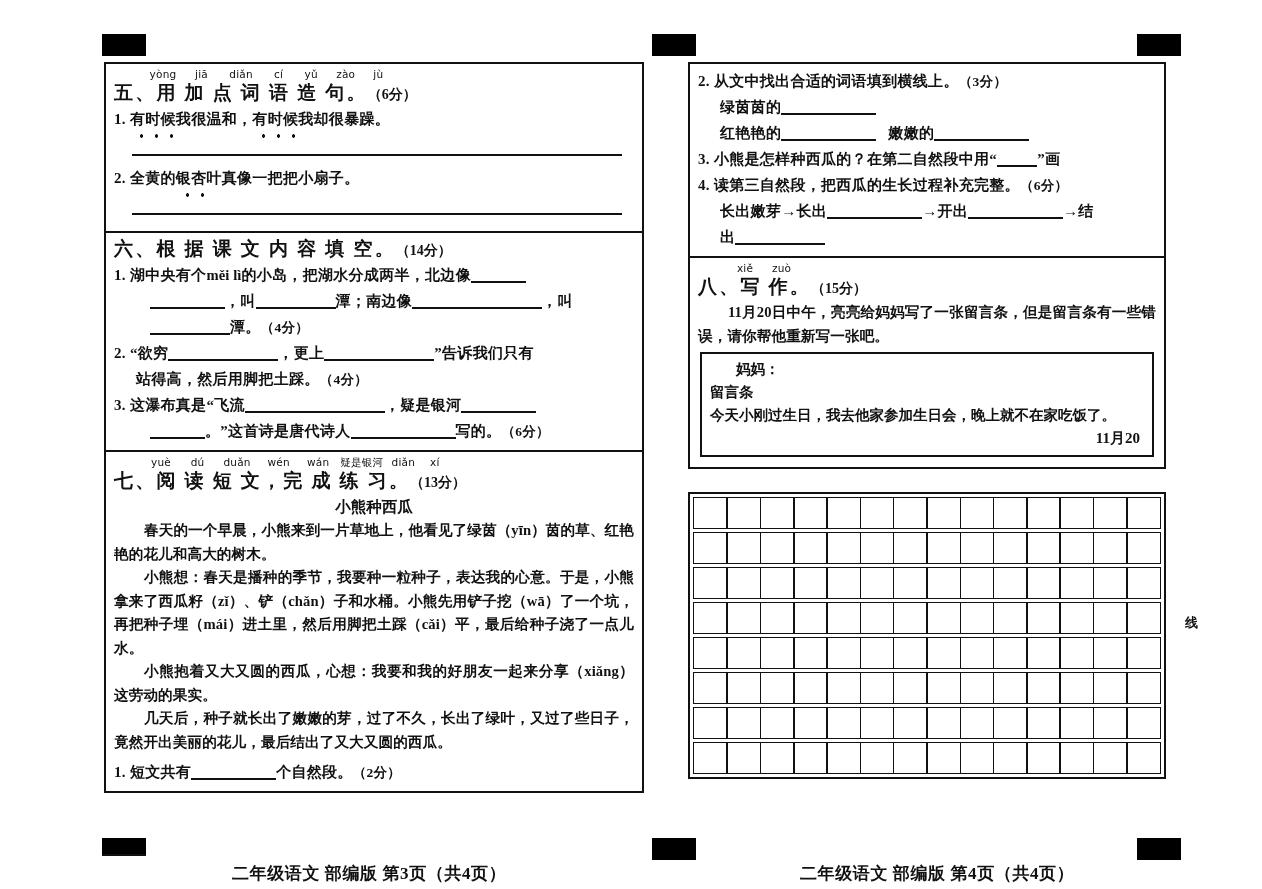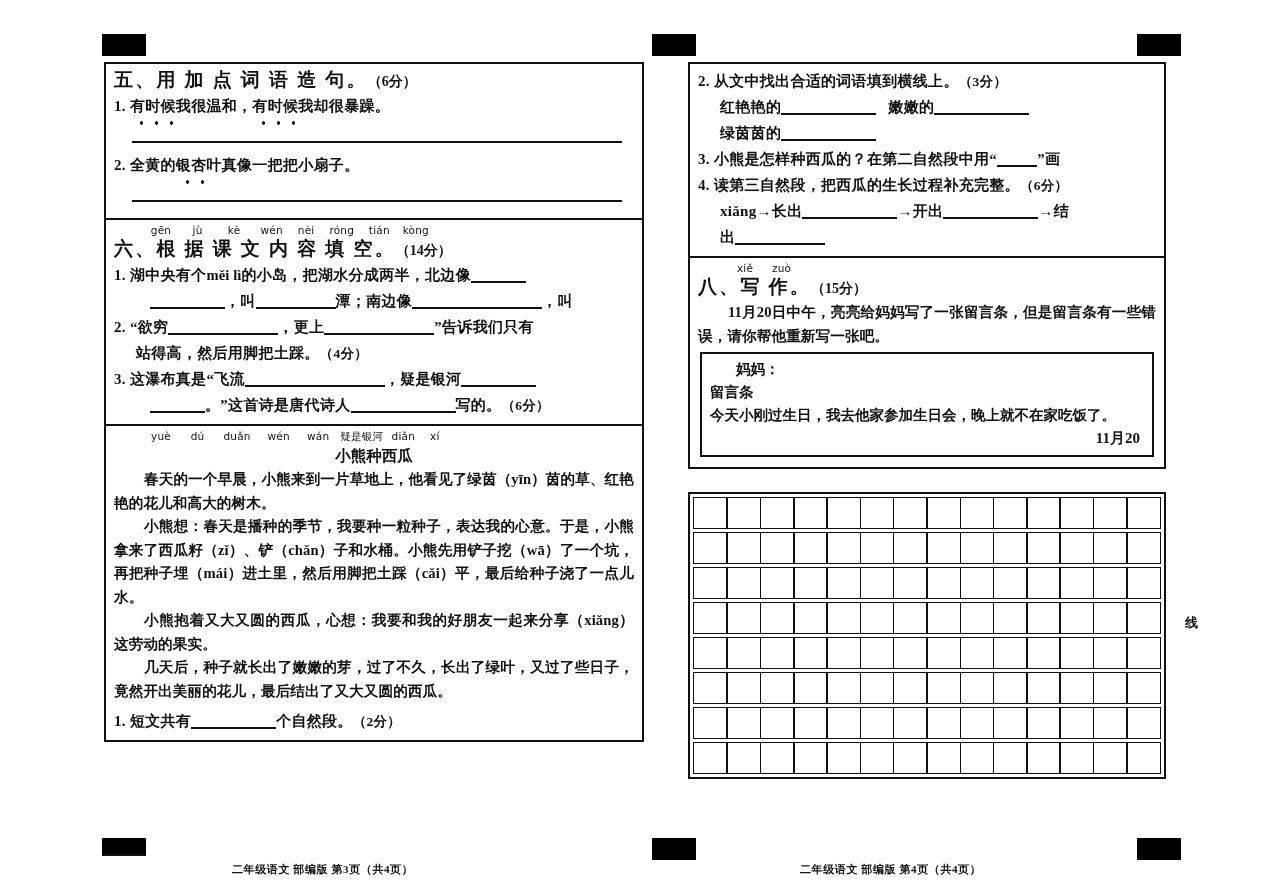--- a/index.html
+++ b/index.html
@@ -165,21 +165,21 @@
     position:absolute;
     left:1182px;top:605px;
     font-size:13px;
     font-weight:bold;
     writing-mode:vertical-rl;
   }
 
   
   .footer{
     position:absolute;
-    font-size:11px;
+    font-size:17px;
     font-weight:bold;
     letter-spacing:.6px;
     white-space:nowrap;
   }
   .footer-left{left:232px;top:862px;}
   .footer-right{left:800px;top:862px;}
 
   .arrow{font-weight:bold;}
 </style>
 </head>
@@ -191,59 +191,61 @@
   <div class="reg tr"></div>
   <div class="reg tr2"></div>
   <div class="reg bl"></div>
   <div class="reg bm"></div>
   <div class="reg br"></div>
 
   <div class="col col-left">
 
     <div class="box">
       <div class="sec-head">
+        <div class="pinyin-row">
+          <span style="width:38px">yòng</span>
+          <span style="width:32px">jiā</span>
+          <span style="width:40px">diǎn</span>
+          <span style="width:28px">cí</span>
+          <span style="width:30px">yǔ</span>
+          <span style="width:32px">zào</span>
+          <span style="width:26px">jù</span>
+        </div>
         <div class="sec-title"><span>五、用 加 点 词 语 造 句。</span><span class="pts">（6分）</span></div>
       </div>
 
       <div class="q">
         <span>1.</span>
         <span class="dotted">有时候</span><span>我很温和，</span><span class="dotted">有时候</span><span>我却很暴躁。</span>
       </div>
       <div class="dot-gap"></div>
       <div class="answer-line"></div>
 
       <div class="q">
         <span>2.</span>
         <span>全黄的</span><span class="dotted">银杏</span><span>叶真像一把把小扇子。</span>
       </div>
       <div class="dot-gap"></div>
       <div class="answer-line"></div>
     </div>
 
     <div class="box">
       <div class="sec-head">
-        <div class="pinyin-row">
-          <span style="width:34px">gēn</span>
-          <span style="width:32px">jù</span>
-          <span style="width:34px">kè</span>
-          <span style="width:34px">wén</span>
-          <span style="width:28px">nèi</span>
-          <span style="width:36px">róng</span>
-          <span style="width:32px">tián</span>
-          <span style="width:34px">kòng</span>
-        </div>
         <div class="sec-title"><span>六、根 据 课 文 内 容 填 空。</span><span class="pts">（14分）</span></div>
       </div>
 
       <div class="q">
         <span>1.</span>
         <span>湖中央有个</span><span class="para" style="text-indent:0;display:inline">měi lì</span><span>的小岛，把湖水分成两半，北边像</span><span class="bl w55"></span>
       </div>
       <div class="q cont">
         <span class="bl w75"></span><span>，叫</span><span class="bl w80"></span><span>潭；南边像</span><span class="bl w130"></span><span>，叫</span>
+      </div>
+      <div class="q cont">
+        <span class="bl w80"></span><span>潭。</span><span class="pts-in">（4分）</span>
       </div>
 
       <div class="q">
         <span>2.</span>
         <span>“欲穷</span><span class="bl w110"></span><span>，更上</span><span class="bl w110"></span><span>”告诉我们只有</span>
       </div>
       <div class="q sub">
         <span>站得高，然后用脚把土踩。</span><span class="pts-in">（4分）</span>
       </div>
 
@@ -261,20 +263,21 @@
         <div class="pinyin-row">
           <span style="width:34px">yuè</span>
           <span style="width:32px">dú</span>
           <span style="width:40px">duǎn</span>
           <span style="width:36px">wén</span>
           <span style="width:36px">wán</span>
           <span style="width:44px">疑是银河</span>
           <span style="width:32px">diǎn</span>
           <span style="width:24px">xí</span>
         </div>
+        <div class="sec-title"><span>七、阅 读 短 文，完  成 练 习。</span><span class="pts">（13分）</span></div>
       </div>
 
       <div class="passage-title">小熊种西瓜</div>
       <p class="para">春天的一个早晨，小熊来到一片草地上，他看见了绿茵（yīn）茵的草、红艳艳的花儿和高大的树木。</p>
       <p class="para">小熊想：春天是播种的季节，我要种一粒种子，表达我的心意。于是，小熊拿来了西瓜籽（zǐ）、铲（chǎn）子和水桶。小熊先用铲子挖（wā）了一个坑，再把种子埋（mái）进土里，然后用脚把土踩（cǎi）平，最后给种子浇了一点儿水。</p>
       <p class="para">小熊抱着又大又圆的西瓜，心想：我要和我的好朋友一起来分享（xiǎng）这劳动的果实。</p>
       <p class="para">几天后，种子就长出了嫩嫩的芽，过了不久，长出了绿叶，又过了些日子，竟然开出美丽的花儿，最后结出了又大又圆的西瓜。</p>
 
       <div class="q" style="margin-top:6px">
         <span>1.</span>
@@ -285,38 +288,38 @@
   </div>
 
   <div class="col col-right">
 
     <div class="box">
       <div class="q">
         <span>2.</span>
         <span>从文中找出合适的词语填到横线上。</span><span class="pts-in">（3分）</span>
       </div>
       <div class="q sub">
+        <span>绿茵茵的</span><span class="bl w95"></span>
+      </div>
+      <div class="q sub">
         <span>红艳艳的</span><span class="bl w95"></span>
         &nbsp;&nbsp;<span>嫩嫩的</span><span class="bl w95"></span>
       </div>
-      <div class="q sub">
-        <span>绿茵茵的</span><span class="bl w95"></span>
-      </div>
 
       <div class="q">
         <span>3.</span>
         <span>小熊是怎样种西瓜的？在第二自然段中用“</span><span class="bl w40"></span><span>”画</span>
       </div>
 
       <div class="q">
         <span>4.</span>
         <span>读第三自然段，把西瓜的生长过程补充完整。</span><span class="pts-in">（6分）</span>
       </div>
       <div class="q sub">
-        <span>xiǎng</span><span class="arrow">→</span><span>长出</span><span class="bl w95"></span><span class="arrow">→</span><span>开出</span><span class="bl w95"></span><span class="arrow">→</span><span>结</span>
+        <span>长出嫩芽</span><span class="arrow">→</span><span>长出</span><span class="bl w95"></span><span class="arrow">→</span><span>开出</span><span class="bl w95"></span><span class="arrow">→</span><span>结</span>
       </div>
       <div class="q sub">
         <span>出</span><span class="bl w90"></span>
       </div>
     </div>
 
     <div class="box">
       <div class="sec-head">
         <div class="pinyin-row">
           <span style="width:34px">xiě</span>

